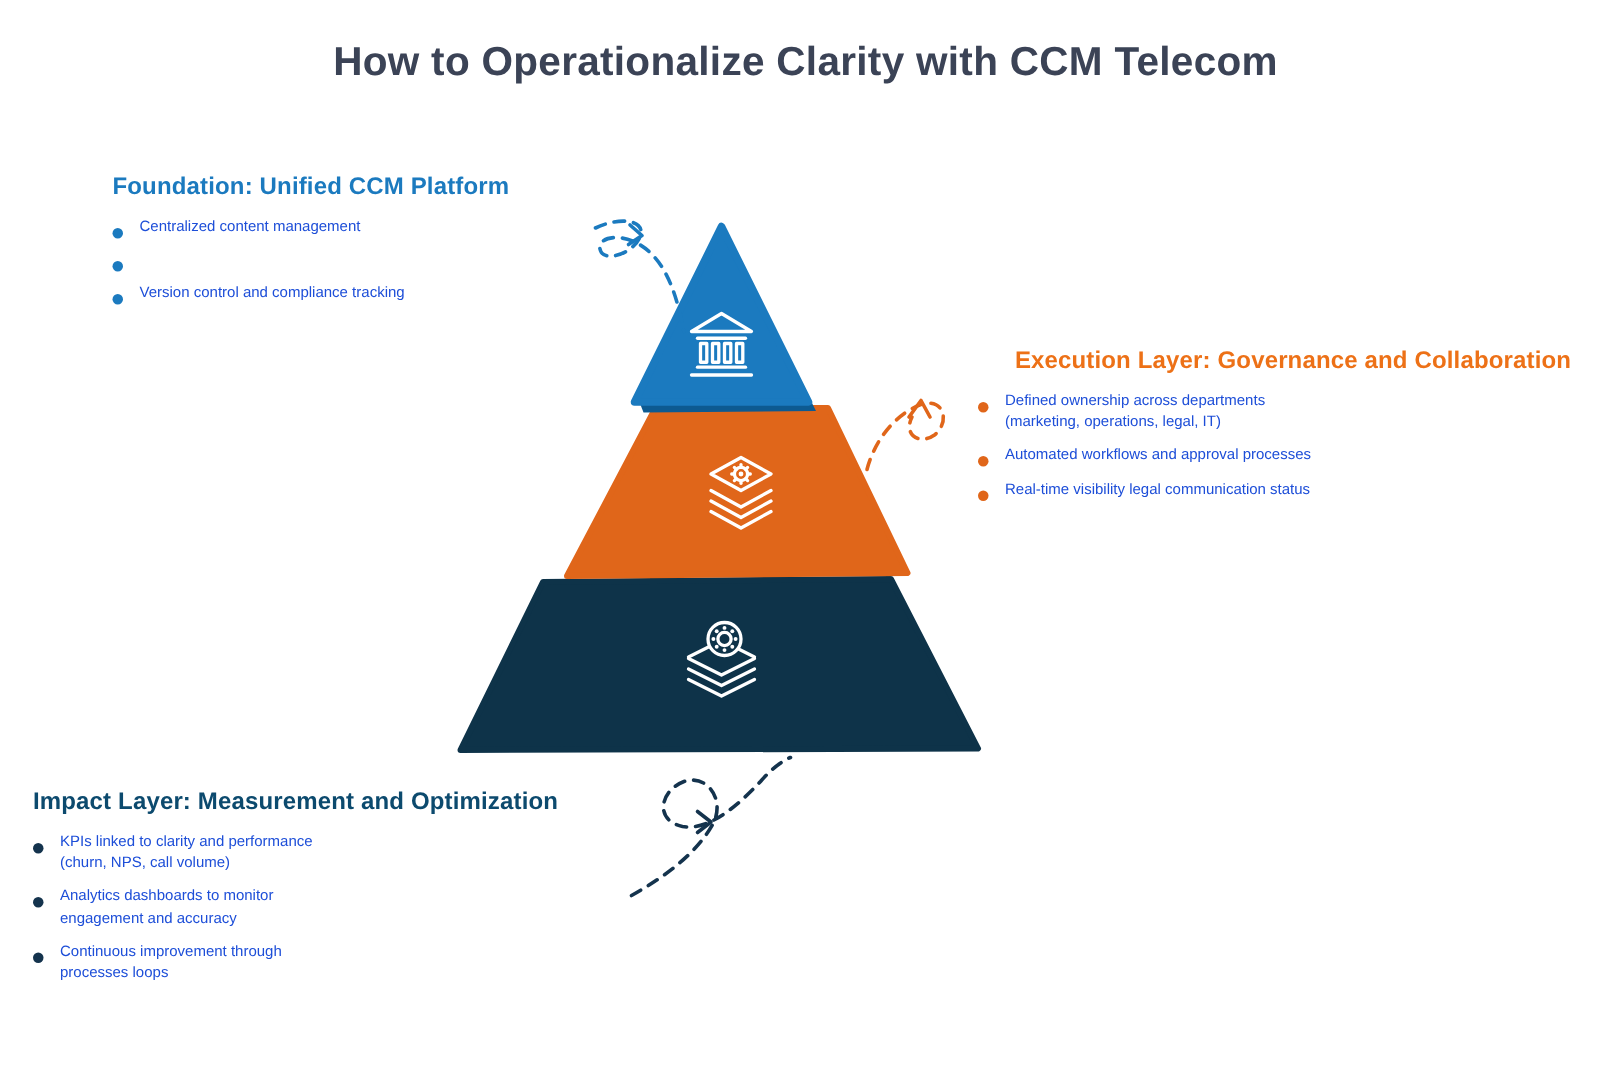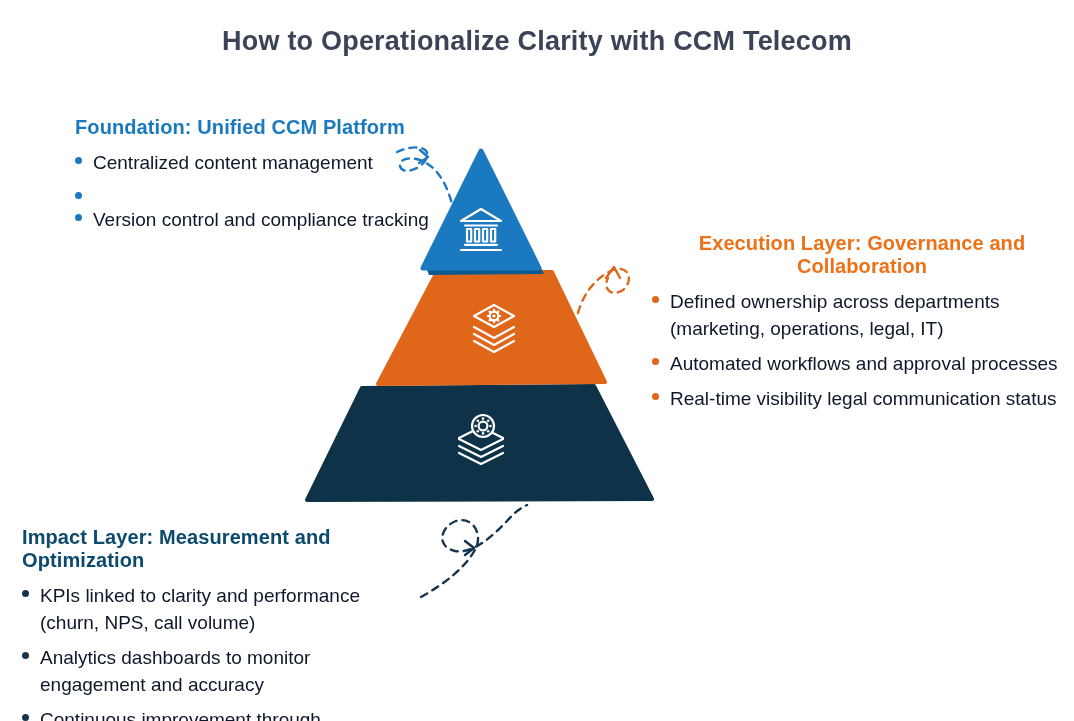--- a/index.html
+++ b/index.html
@@ -7,25 +7,25 @@
     width:1074px; height:721px; position:relative; overflow:hidden;
     background:#ffffff;
     font-family:"Liberation Sans", sans-serif;
   }
   .title {
     position:absolute; top:26px; left:0; width:1074px;
     text-align:center; font-size:27px; font-weight:700;
     color:#3B4356; letter-spacing:.2px; margin:0;
   }
   .block { position:absolute; }
-  .block h2 { font-size:20px; font-weight:700; margin:0 0 11px 0; letter-spacing:.1px; }
+  .block h2 { font-size:16px; font-weight:700; margin:0 0 11px 0; letter-spacing:.1px; }
   .block ul { list-style:none; margin:0; padding:0; }
   .block li {
     display:flex; gap:11px; margin-bottom:8px;
-    font-size:19px; color:#0f172a; line-height:1.42;
+    font-size:10px; color:#1d4ed8; line-height:1.42;
   }
   .dot { width:7px; height:7px; border-radius:50%; margin-top:7px; flex:none; }
   .txt { white-space:pre-line; }
 
   .foundation { left:75px;  top:116px; width:390px; }
   .foundation h2  { color:#1B7ABF; }
   .foundation .dot{ background:#1B7ABF; }
 
   .execution { left:652px; top:232px; width:420px; }
   .execution h2  { color:#ED7117;text-align:center; }

